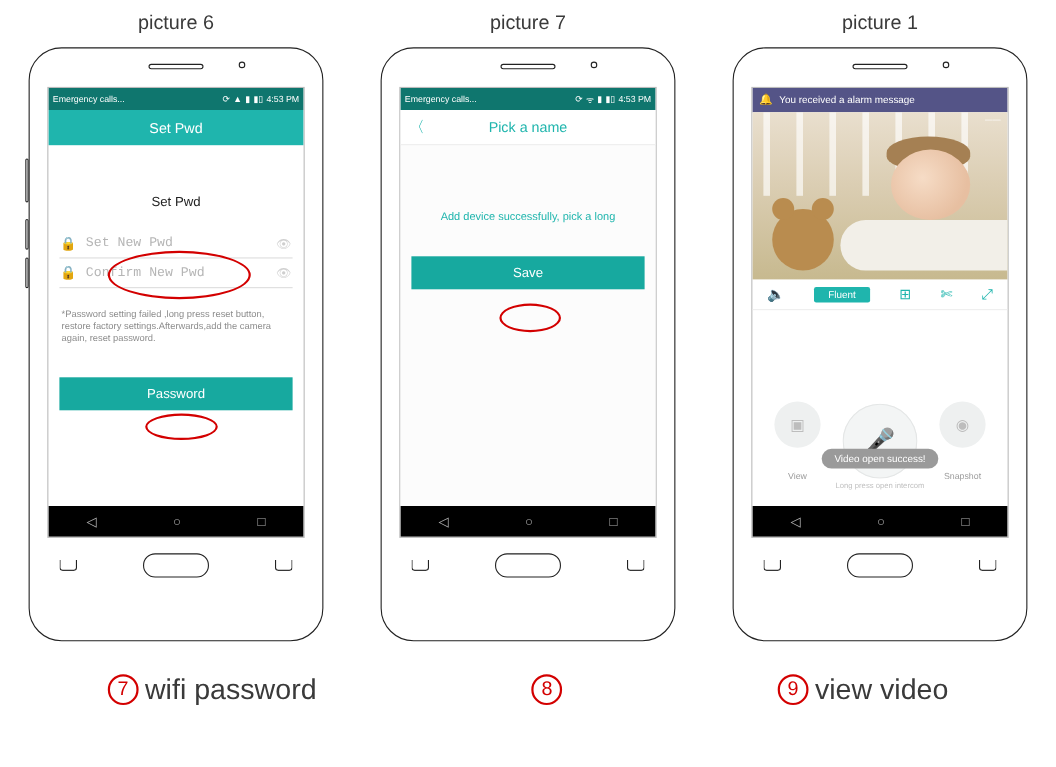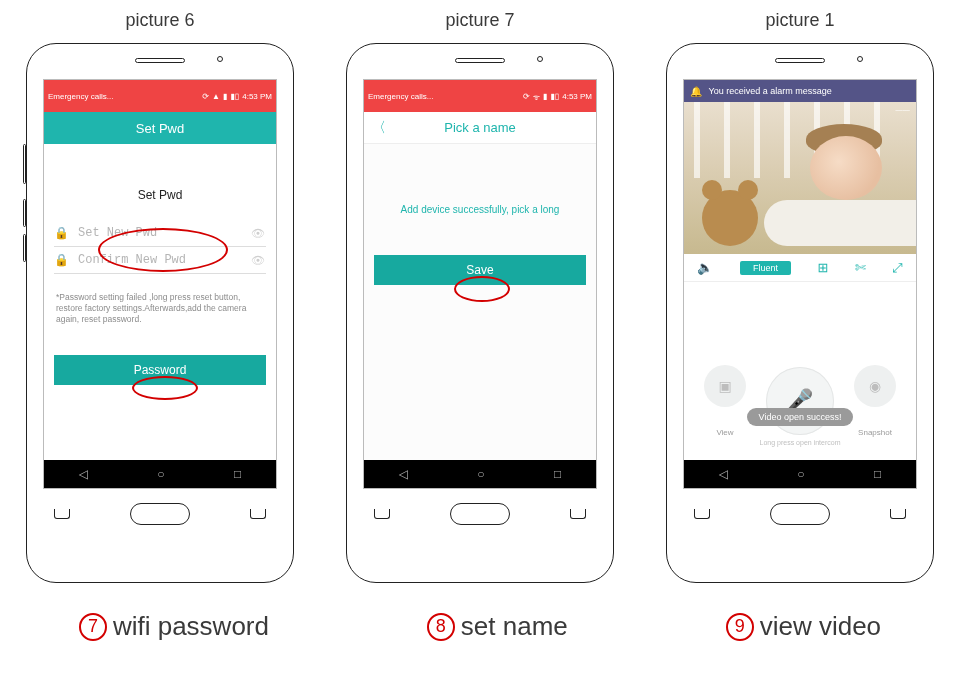--- a/index.html
+++ b/index.html
@@ -69,22 +69,22 @@
     width: 80%;
     display: flex;
     justify-content: space-between;
     align-items: center;
     margin-top: 14px;
   }
   .hw-sq { width:16px; height:10px; border:1.5px solid #222; border-top:none; border-radius:0 0 3px 3px; }
   .hw-home { width:60px; height:22px; border:1.5px solid #222; border-radius:12px; }
   
   .statusbar {
-    height: 32px;
-    background: #ef4444;
+    height: 20px;
+    background: #0f766e;
     color: #fff;
     font-size: 8px;
     display: flex;
     align-items: center;
     justify-content: space-between;
     padding: 0 4px;
   }
   .status-icons { display:flex; gap:3px; align-items:center; }
   .status-icons span { font-size: 8px; }
   
@@ -149,21 +149,21 @@
     background:#fff; border:1px solid #e5e5e5;
     height:28px; display:flex; align-items:center; justify-content:center;
     position:relative; font-size:10px; color:#444;
     box-shadow: 0 1px 2px rgba(0,0,0,.05);
   }
   .s2-clear {
     position:absolute; right:6px; width:14px;height:14px;border-radius:50%;
     background:#c7c7c7; color:#fff; font-size:9px;
     display:flex;align-items:center;justify-content:center;
   }
-  .s2-btn { margin-top:40px; }
+  .s2-btn { margin-top:30px; }
   .alert-banner {
     height:22px; background:#545487; color:#fff;
     font-size:9px; display:flex; align-items:center; gap:6px; padding:0 6px;
   }
   .alert-banner .bell { font-size:10px; }
   .video {
     height: 152px;
     background: linear-gradient(180deg,#e9dfce 0%, #dccfb5 40%, #c7b98f 100%);
     position:relative; overflow:hidden;
   }
@@ -413,19 +413,18 @@
 
 </div>
 
 <div class="caption-row">
   <div class="cap">
     <div class="numcircle">7</div>
     <div class="cap-text">wifi password</div>
   </div>
   <div class="cap">
     <div class="numcircle">8</div>
-    <div class="cap-text">set name</div>
   </div>
   <div class="cap">
     <div class="numcircle">9</div>
     <div class="cap-text">view video</div>
   </div>
 </div>
 
 </body></html>

